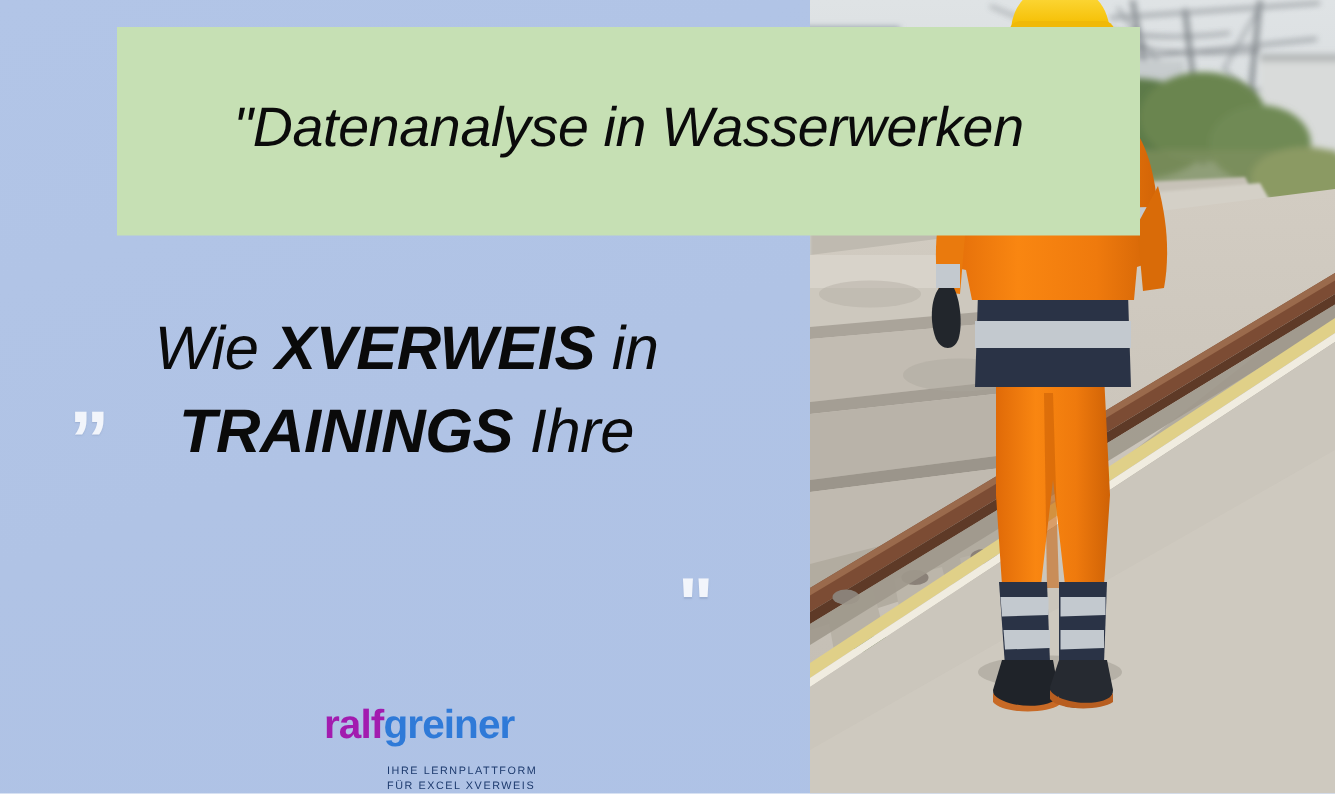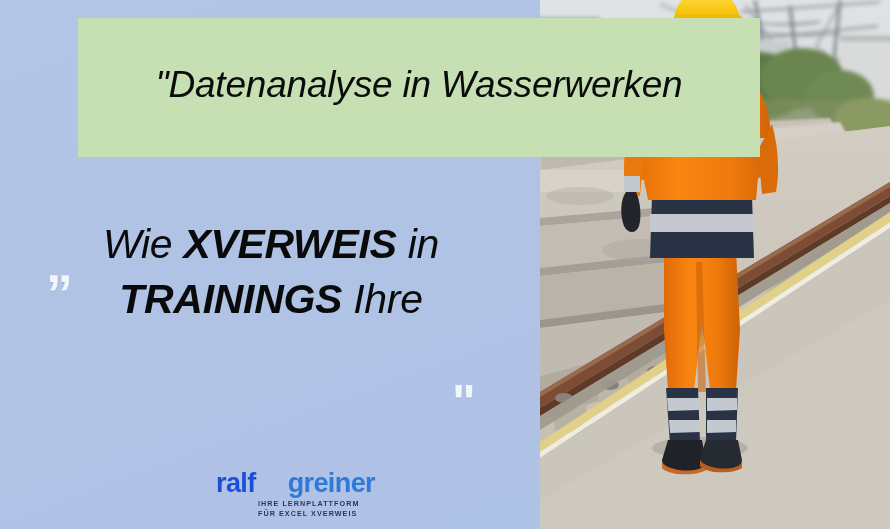--- a/index.html
+++ b/index.html
@@ -58,21 +58,21 @@
     color: #0b0b0b;
     text-align: center;
     white-space: nowrap;
     letter-spacing: -0.2px;
   }
 
   
   .headline {
     position: absolute;
     left: 36px;
-    top: 217px;
+    top: 205px;
     width: 470px;
     text-align: center;
   }
   .hl-line {
     font-style: italic;
     font-size: 41px;
     line-height: 1.33;
     color: #0a0a0a;
     letter-spacing: -0.3px;
     white-space: nowrap;
@@ -106,28 +106,28 @@
     width: 160px;
     text-align: left;
   }
   .logo-word {
     font-size: 27px;
     font-weight: 700;
     letter-spacing: -0.6px;
     line-height: 1;
     white-space: nowrap;
   }
-  .logo-ralf   { color: #1d4ed8; text-align: right; }
-  .logo-greiner{ color: #2f7ad8; margin-left: 32px; }
+  .logo-ralf   { color: #a21caf; text-align: right; }
+  .logo-greiner{ color: #2f7ad8; }
   .logo-tagline {
-    margin-top: 2px;
+    margin-top: 12px;
     margin-left: 42px;
     color: #1d3a6d;
     font-size: 7.2px;
-    font-weight: 700;
+    font-weight: 400;
     letter-spacing: 1.05px;
     line-height: 1.38;
     white-space: nowrap;
   }
 </style>
 </head>
 <body>
 
 <div id="slide">
 

